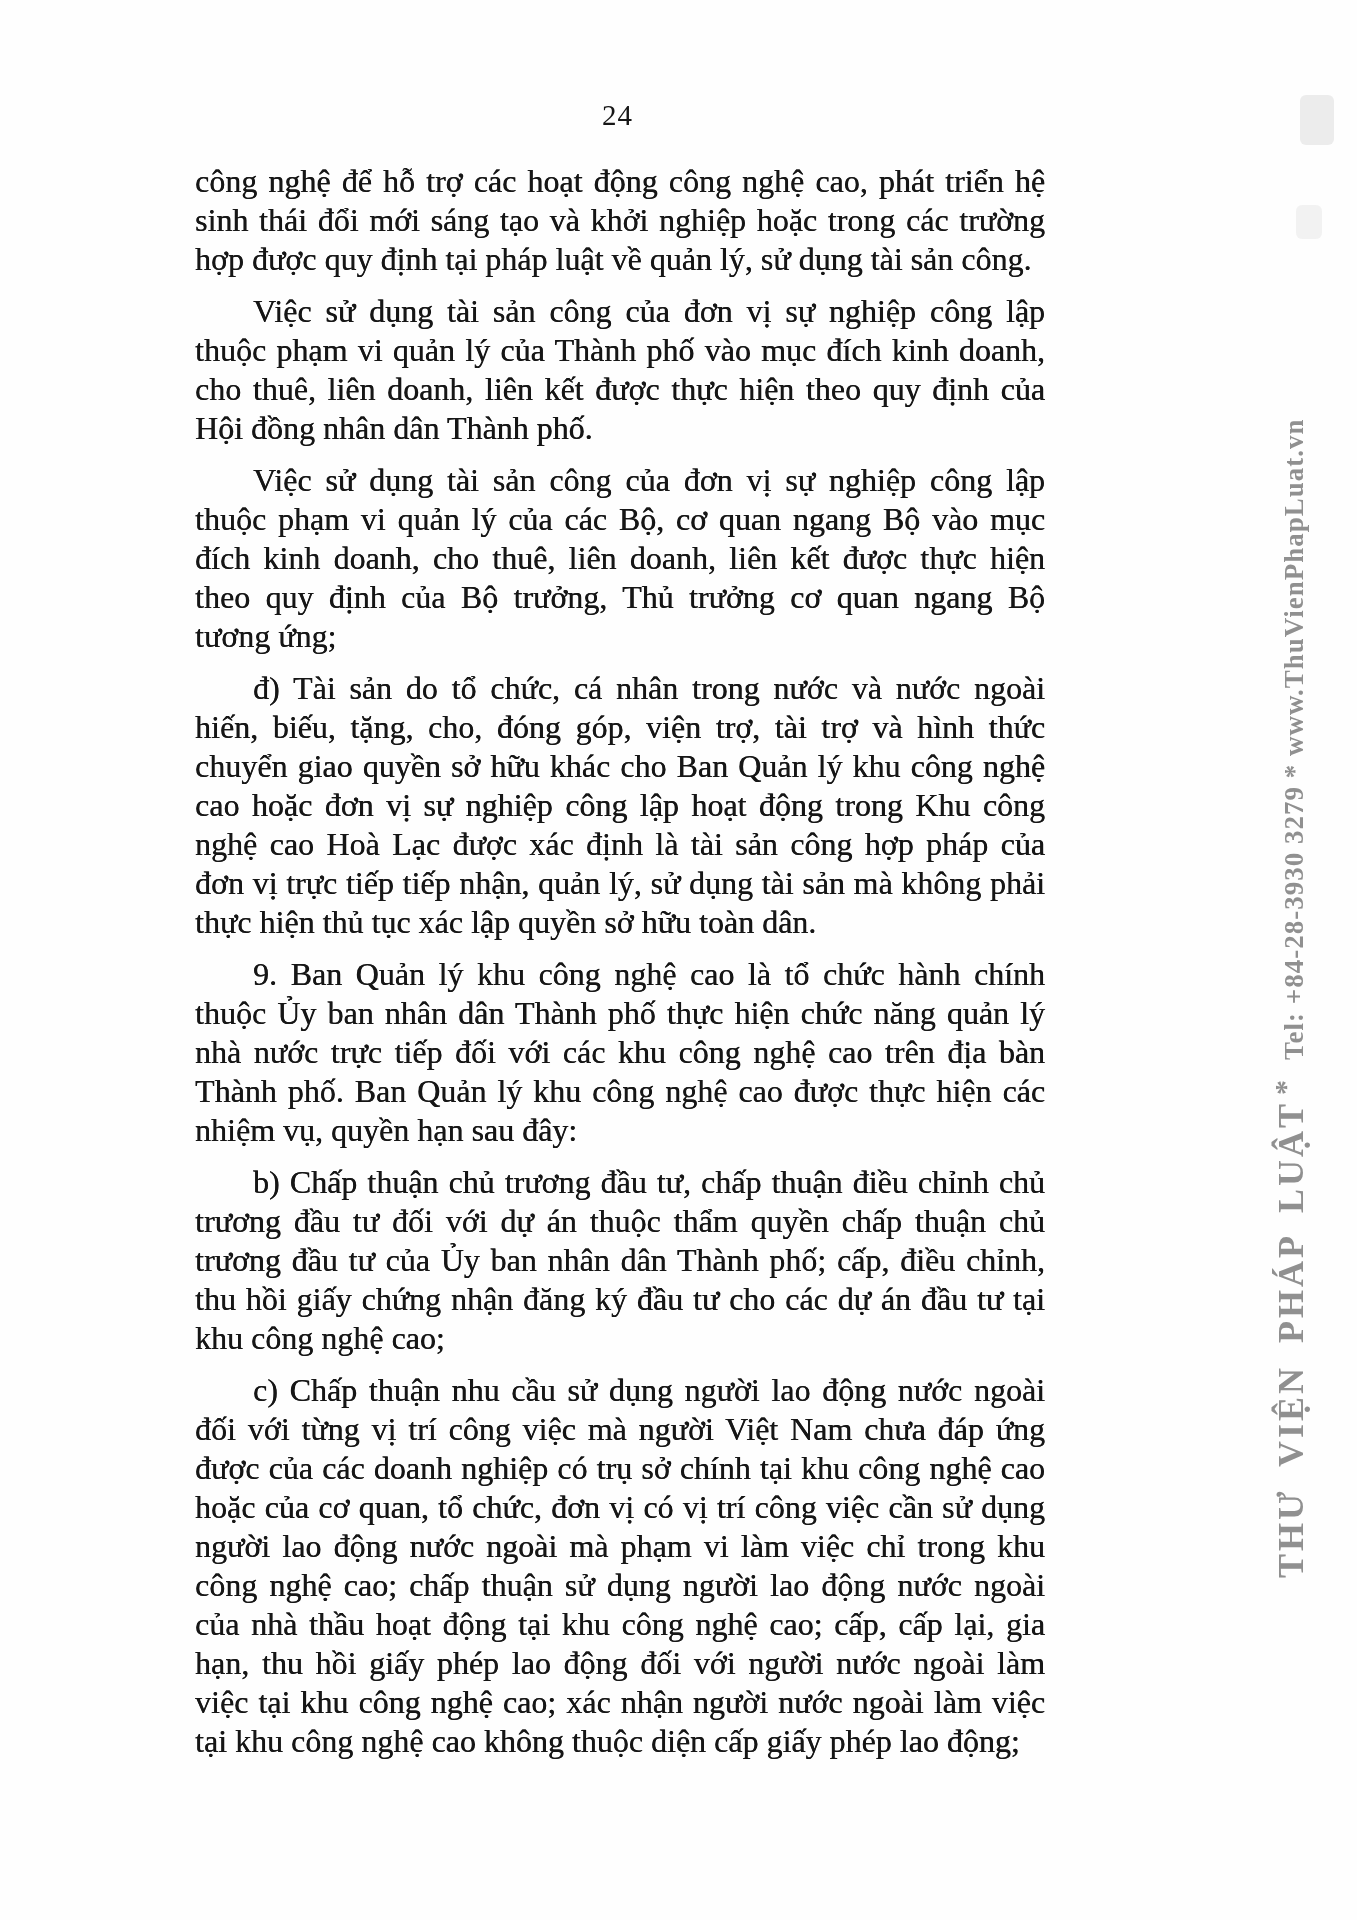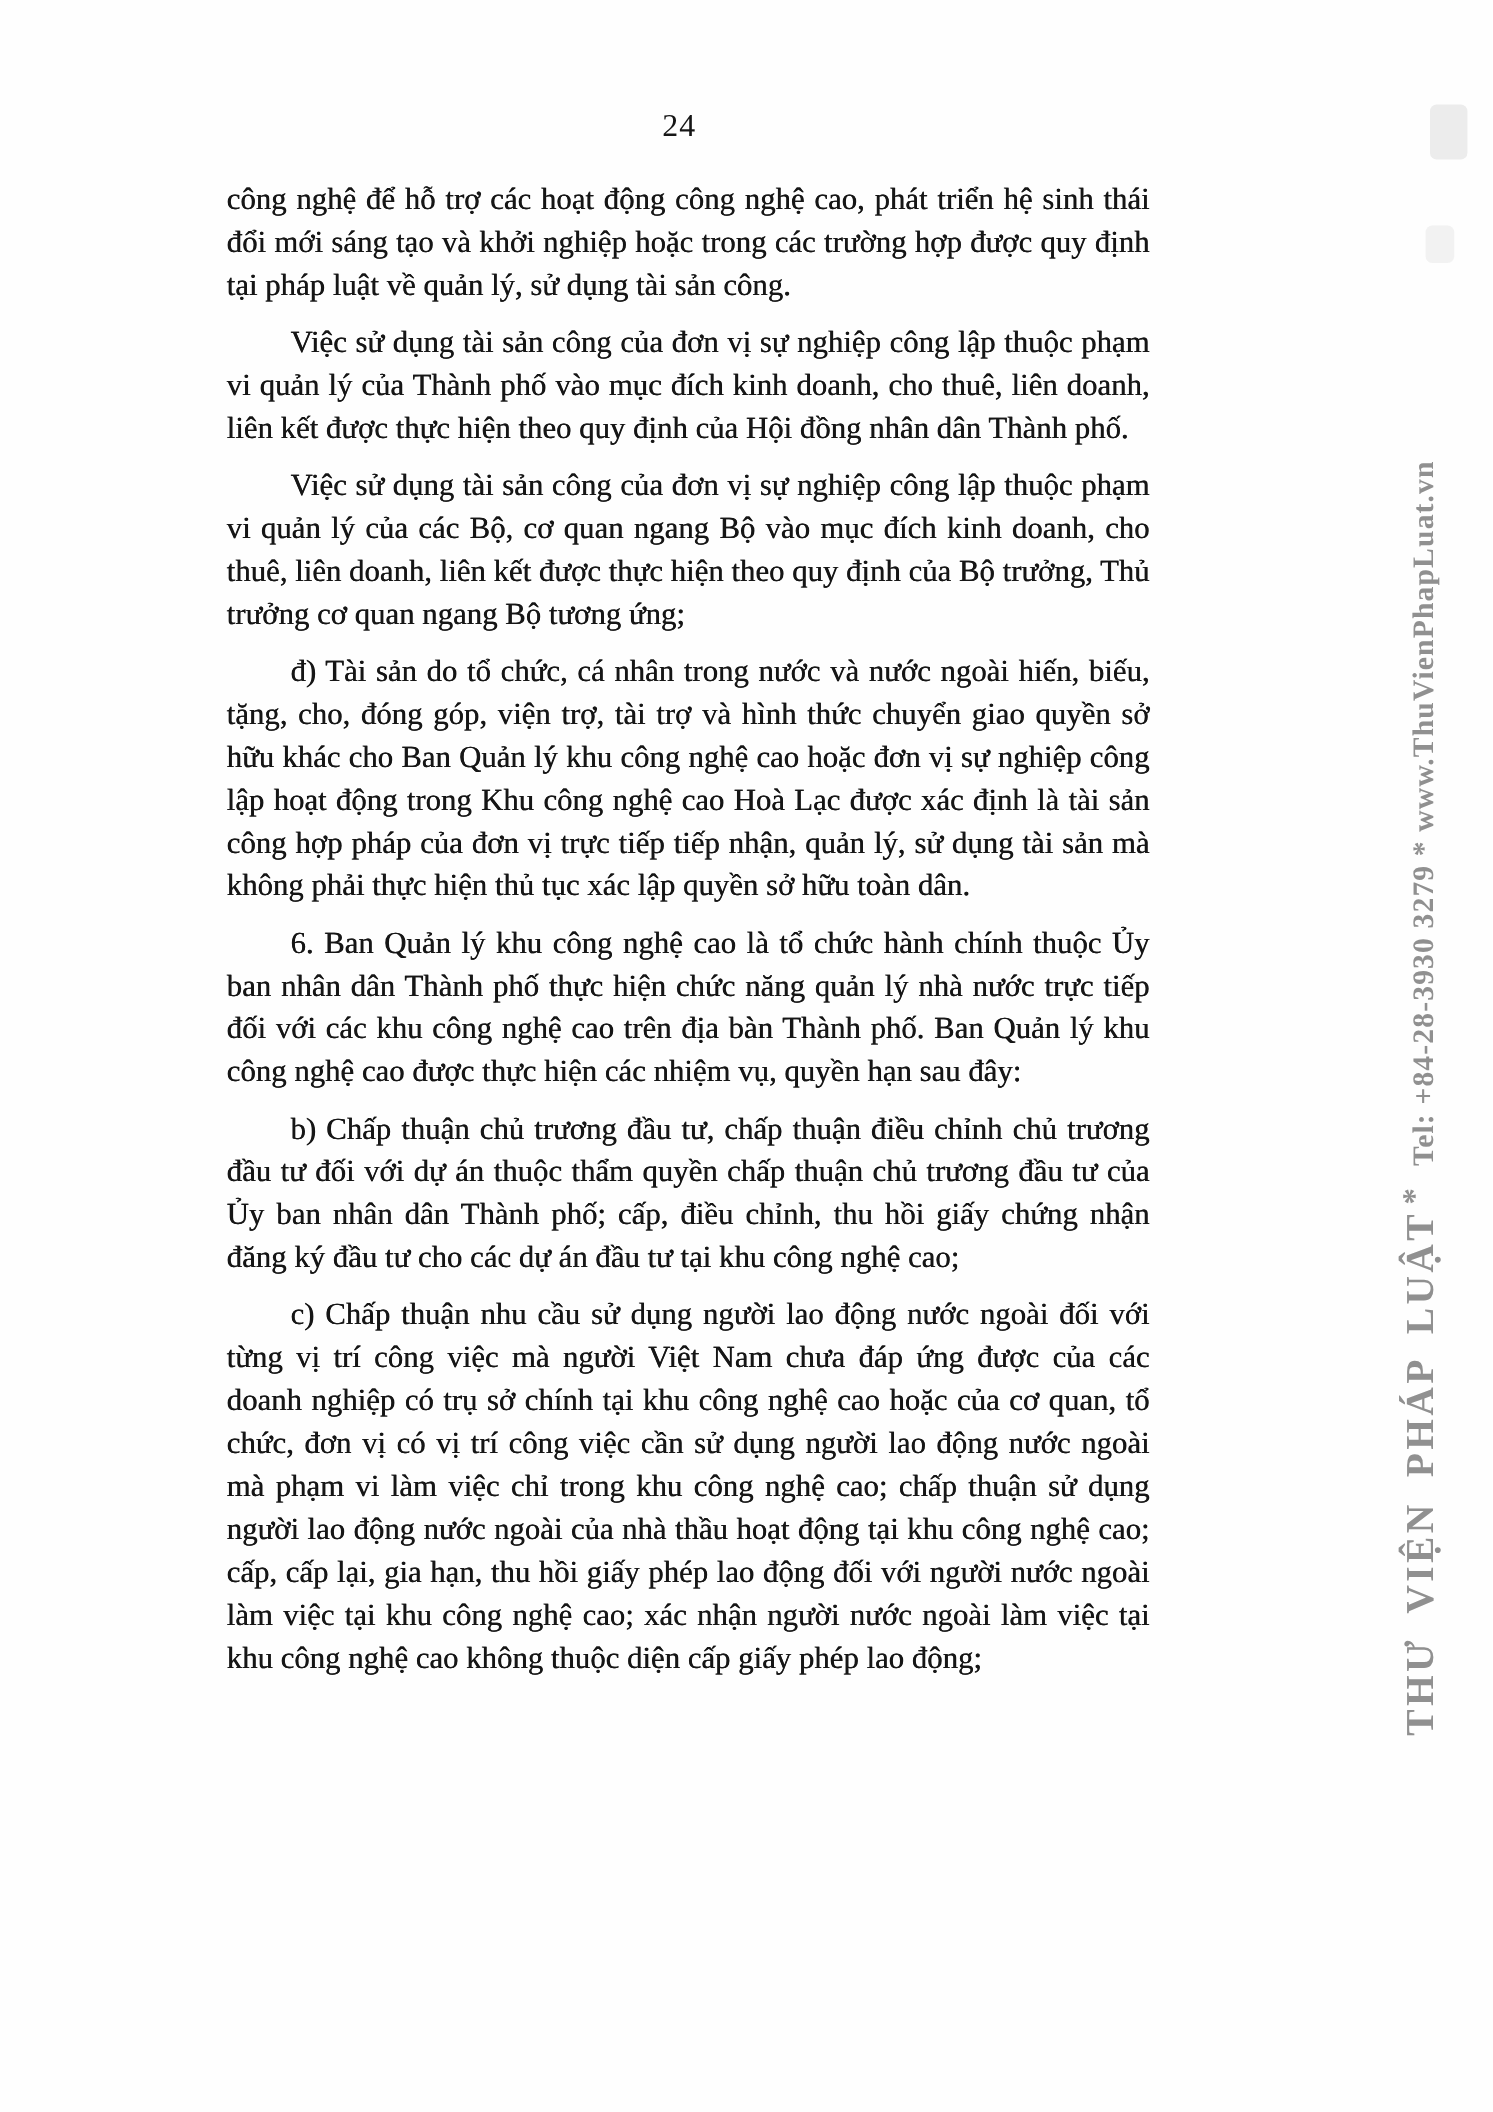--- a/index.html
+++ b/index.html
@@ -20,24 +20,24 @@
     width: 855px;
   }
   .page-number {
     text-align: center;
     font-size: 29px;
     line-height: 34px;
     margin: 0 0 30px 0;
     letter-spacing: 1px;
   }
   p.para {
-    font-size: 28px;
+    font-size: 32px;
     line-height: 39px;
     text-align: justify;
-    margin: 0 0 13px 16px;
+    margin: 0 0 13px 5px;
     text-shadow: 0.35px 0 0 currentColor; 
   }
   p.indent { text-indent: 58px; }
 
   
   .watermark {
     position: absolute;
     left: 1270px;
     top: 1578px;
     width: 1235px;
@@ -78,21 +78,21 @@
 
 <div class="page">
 
   <div class="content">
     <div class="page-number">24</div>
 
     <p class="para">công nghệ để hỗ trợ các hoạt động công nghệ cao, phát triển hệ sinh thái đổi mới sáng tạo và khởi nghiệp hoặc trong các trường hợp được quy định tại pháp luật về quản lý, sử dụng tài sản công.</p>
     <p class="para indent">Việc sử dụng tài sản công của đơn vị sự nghiệp công lập thuộc phạm vi quản lý của Thành phố vào mục đích kinh doanh, cho thuê, liên doanh, liên kết được thực hiện theo quy định của Hội đồng nhân dân Thành phố.</p>
     <p class="para indent">Việc sử dụng tài sản công của đơn vị sự nghiệp công lập thuộc phạm vi quản lý của các Bộ, cơ quan ngang Bộ vào mục đích kinh doanh, cho thuê, liên doanh, liên kết được thực hiện theo quy định của Bộ trưởng, Thủ trưởng cơ quan ngang Bộ tương ứng;</p>
     <p class="para indent">đ) Tài sản do tổ chức, cá nhân trong nước và nước ngoài hiến, biếu, tặng, cho, đóng góp, viện trợ, tài trợ và hình thức chuyển giao quyền sở hữu khác cho Ban Quản lý khu công nghệ cao hoặc đơn vị sự nghiệp công lập hoạt động trong Khu công nghệ cao Hoà Lạc được xác định là tài sản công hợp pháp của đơn vị trực tiếp tiếp nhận, quản lý, sử dụng tài sản mà không phải thực hiện thủ tục xác lập quyền sở hữu toàn dân.</p>
-    <p class="para indent">6. Ban Quản lý khu công nghệ cao là tổ chức hành chính thuộc Ủy ban nhân dân Thành phố thực hiện chức năng quản lý nhà nước trực tiếp đối với các khu công nghệ cao trên địa bàn Thành phố. Ban Quản lý khu công nghệ cao được thực hiện các nhiệm vụ, quyền hạn sau đây:</p>
+    <p class="para indent">9. Ban Quản lý khu công nghệ cao là tổ chức hành chính thuộc Ủy ban nhân dân Thành phố thực hiện chức năng quản lý nhà nước trực tiếp đối với các khu công nghệ cao trên địa bàn Thành phố. Ban Quản lý khu công nghệ cao được thực hiện các nhiệm vụ, quyền hạn sau đây:</p>
     <p class="para indent">b) Chấp thuận chủ trương đầu tư, chấp thuận điều chỉnh chủ trương đầu tư đối với dự án thuộc thẩm quyền chấp thuận chủ trương đầu tư của Ủy ban nhân dân Thành phố; cấp, điều chỉnh, thu hồi giấy chứng nhận đăng ký đầu tư cho các dự án đầu tư tại khu công nghệ cao;</p>
     <p class="para indent">c) Chấp thuận nhu cầu sử dụng người lao động nước ngoài đối với từng vị trí công việc mà người Việt Nam chưa đáp ứng được của các doanh nghiệp có trụ sở chính tại khu công nghệ cao hoặc của cơ quan, tổ chức, đơn vị có vị trí công việc cần sử dụng người lao động nước ngoài mà phạm vi làm việc chỉ trong khu công nghệ cao; chấp thuận sử dụng người lao động nước ngoài của nhà thầu hoạt động tại khu công nghệ cao; cấp, cấp lại, gia hạn, thu hồi giấy phép lao động đối với người nước ngoài làm việc tại khu công nghệ cao; xác nhận người nước ngoài làm việc tại khu công nghệ cao không thuộc diện cấp giấy phép lao động;</p>
   </div>
 
   <div class="watermark">
     <span class="wm-title">THƯ VIỆN PHÁP LUẬT</span>
     <span class="wm-star">*</span>
     <span class="wm-contact">Tel: +84-28-3930 3279 * www.ThuVienPhapLuat.vn</span>
   </div>
 

